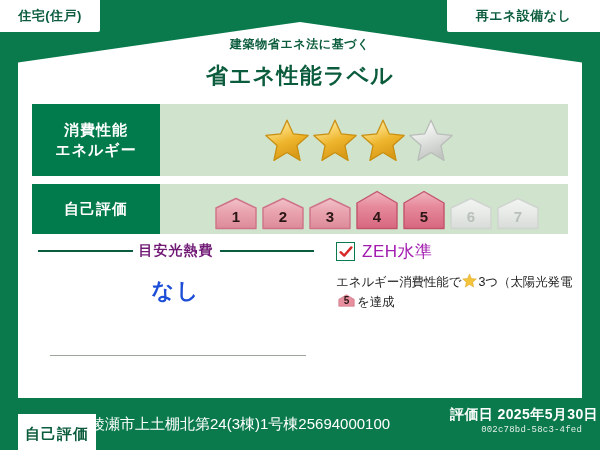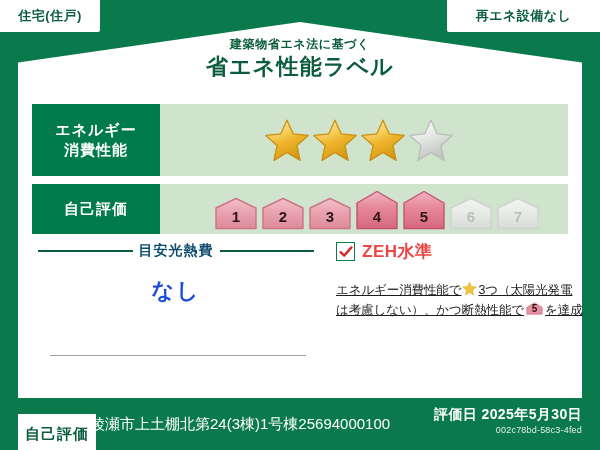--- a/index.html
+++ b/index.html
@@ -66,21 +66,21 @@
     font-size: 12px;
     font-weight: bold;
     letter-spacing: 0.6px;
     line-height: 1.1;
   }
   .title-main {
     color: #0a5c3c;
     font-size: 22px;
     font-weight: bold;
     letter-spacing: 1.2px;
-    margin-top: 3px;
+    margin-top: 12px;
     line-height: 1.15;
   }
 
   
   .card {
     position: absolute;
     left: 18px;
     top: 90px;
     width: 564px;
     height: 308px;
@@ -174,21 +174,21 @@
     display: flex;
     align-items: center;
     gap: 6px;
   }
   .cost-head .rule {
     flex: 1 1 auto;
     height: 2px;
     background: #0a5c3c;
   }
   .cost-head .cost-title {
-    color: #0c4a6e;
+    color: #701a75;
     font-size: 14px;
     font-weight: bold;
     letter-spacing: 1px;
     white-space: nowrap;
   }
   .cost-value {
     position: absolute;
     left: 20px;
     top: 186px;
     width: 276px;
@@ -224,32 +224,31 @@
     height: 19px;
     border: 1.5px solid #0a7a4d;
     background: #ffffff;
     box-sizing: border-box;
     display: flex;
     align-items: center;
     justify-content: center;
     flex: 0 0 19px;
   }
   .zeh-title {
-    color: #ef4444;
+    color: #a21caf;
     font-size: 17px;
-    font-weight: bold;
+    font-weight: normal;
     letter-spacing: 0.5px;
   }
   .zeh-desc {
-    margin-top: 18px;
+    margin-top: 10px;
     color: #1d1d1d;
     font-size: 12.5px;
     line-height: 1.55;
     letter-spacing: -0.1px;
-    text-decoration: underline;
   }
   .inline-star { vertical-align: -2px; margin: 0 1px; }
   .inline-badge {
     display: inline-block;
     vertical-align: -3px;
     margin: 0 2px;
     position: relative;
     width: 17px;
     height: 17px;
   }
@@ -287,39 +286,39 @@
     position: absolute;
     left: 90px;
     top: 17px;
     color: #ffffff;
     font-size: 15px;
     letter-spacing: 0px;
     white-space: nowrap;
   }
   .eval-date {
     position: absolute;
-    right: 18px;
+    right: 2px;
     top: 8px;
     color: #ffffff;
     font-size: 14px;
     font-weight: bold;
     letter-spacing: 0.4px;
     text-align: right;
     white-space: nowrap;
   }
   .eval-hash {
     position: absolute;
     right: 18px;
     top: 27px;
     color: #e4efe8;
     font-size: 9px;
     letter-spacing: 0.2px;
     text-align: right;
     white-space: nowrap;
-    font-family: Liberation Sans, sans-serif;
+    font-family: Liberation Mono, monospace;
   }
 </style>
 </head>
 <body>
 
 <div id="label-root">
 
   <div class="roof"></div>
 
   <div class="corner-tag left">住宅(住戸)</div>
@@ -327,22 +326,22 @@
 
   <div class="title-block">
     <div class="title-sub">建築物省エネ法に基づく</div>
     <div class="title-main">省エネ性能ラベル</div>
   </div>
 
   <div class="card">
 
     <div class="perf-row energy">
       <div class="perf-label">
+        <span>消費性能</span>
         <span>エネルギー</span>
-        <span>消費性能</span>
       </div>
       <div class="perf-body">
         <div class="stars" id="stars-container">
             <svg class="star" viewBox="0 0 32 32">
               <defs>
                 <linearGradient id="sg0" x1="0" y1="0" x2="0.4" y2="1">
                   <stop offset="0%" stop-color="#fdf0b8"></stop>
                   <stop offset="38%" stop-color="#f7d166"></stop>
                   <stop offset="62%" stop-color="#eeb52c"></stop>
                   <stop offset="100%" stop-color="#d99a18"></stop>
@@ -502,21 +501,21 @@
           <svg width="14" height="14" viewBox="0 0 14 14">
             <path d="M1.6 7.2 L5.2 10.6 L12.4 2.4" fill="none" stroke="#d82828" stroke-width="2.4" stroke-linecap="round" stroke-linejoin="round"></path>
           </svg>
         </span>
         <span class="zeh-title">ZEH水準</span>
       </div>
       <div class="zeh-desc">
         <span>エネルギー消費性能で</span><svg class="inline-star" width="15" height="15" viewBox="0 0 32 32">
             <polygon points="16,2 20.2,11.6 30.6,12.6 22.8,19.6 25,30 16,24.6 7,30 9.2,19.6 1.4,12.6 11.8,11.6" fill="#f3c33b" stroke="#d7a220" stroke-width="1"></polygon>
           </svg><span>3つ（太陽光発電</span><br>
-        <span>は考慮しない）、かつ断熱性能で</span><span class="inline-badge"><svg width="17" height="17" viewBox="0 0 44 34">
+        <span class="inline-badge"><svg width="17" height="17" viewBox="0 0 44 34">
               <polygon points="2,14 22,2 42,14 42,32 2,32" fill="#e8909f" stroke="#c96e80" stroke-width="1.5"></polygon>
             </svg><span class="n">5</span></span><span>を達成</span>
       </div>
     </div>
 
   </div>
 
   <div class="footer">
     <div class="self-eval">自己評価</div>
     <div class="address">綾瀬市上土棚北第24(3棟)1号棟25694000100</div>

